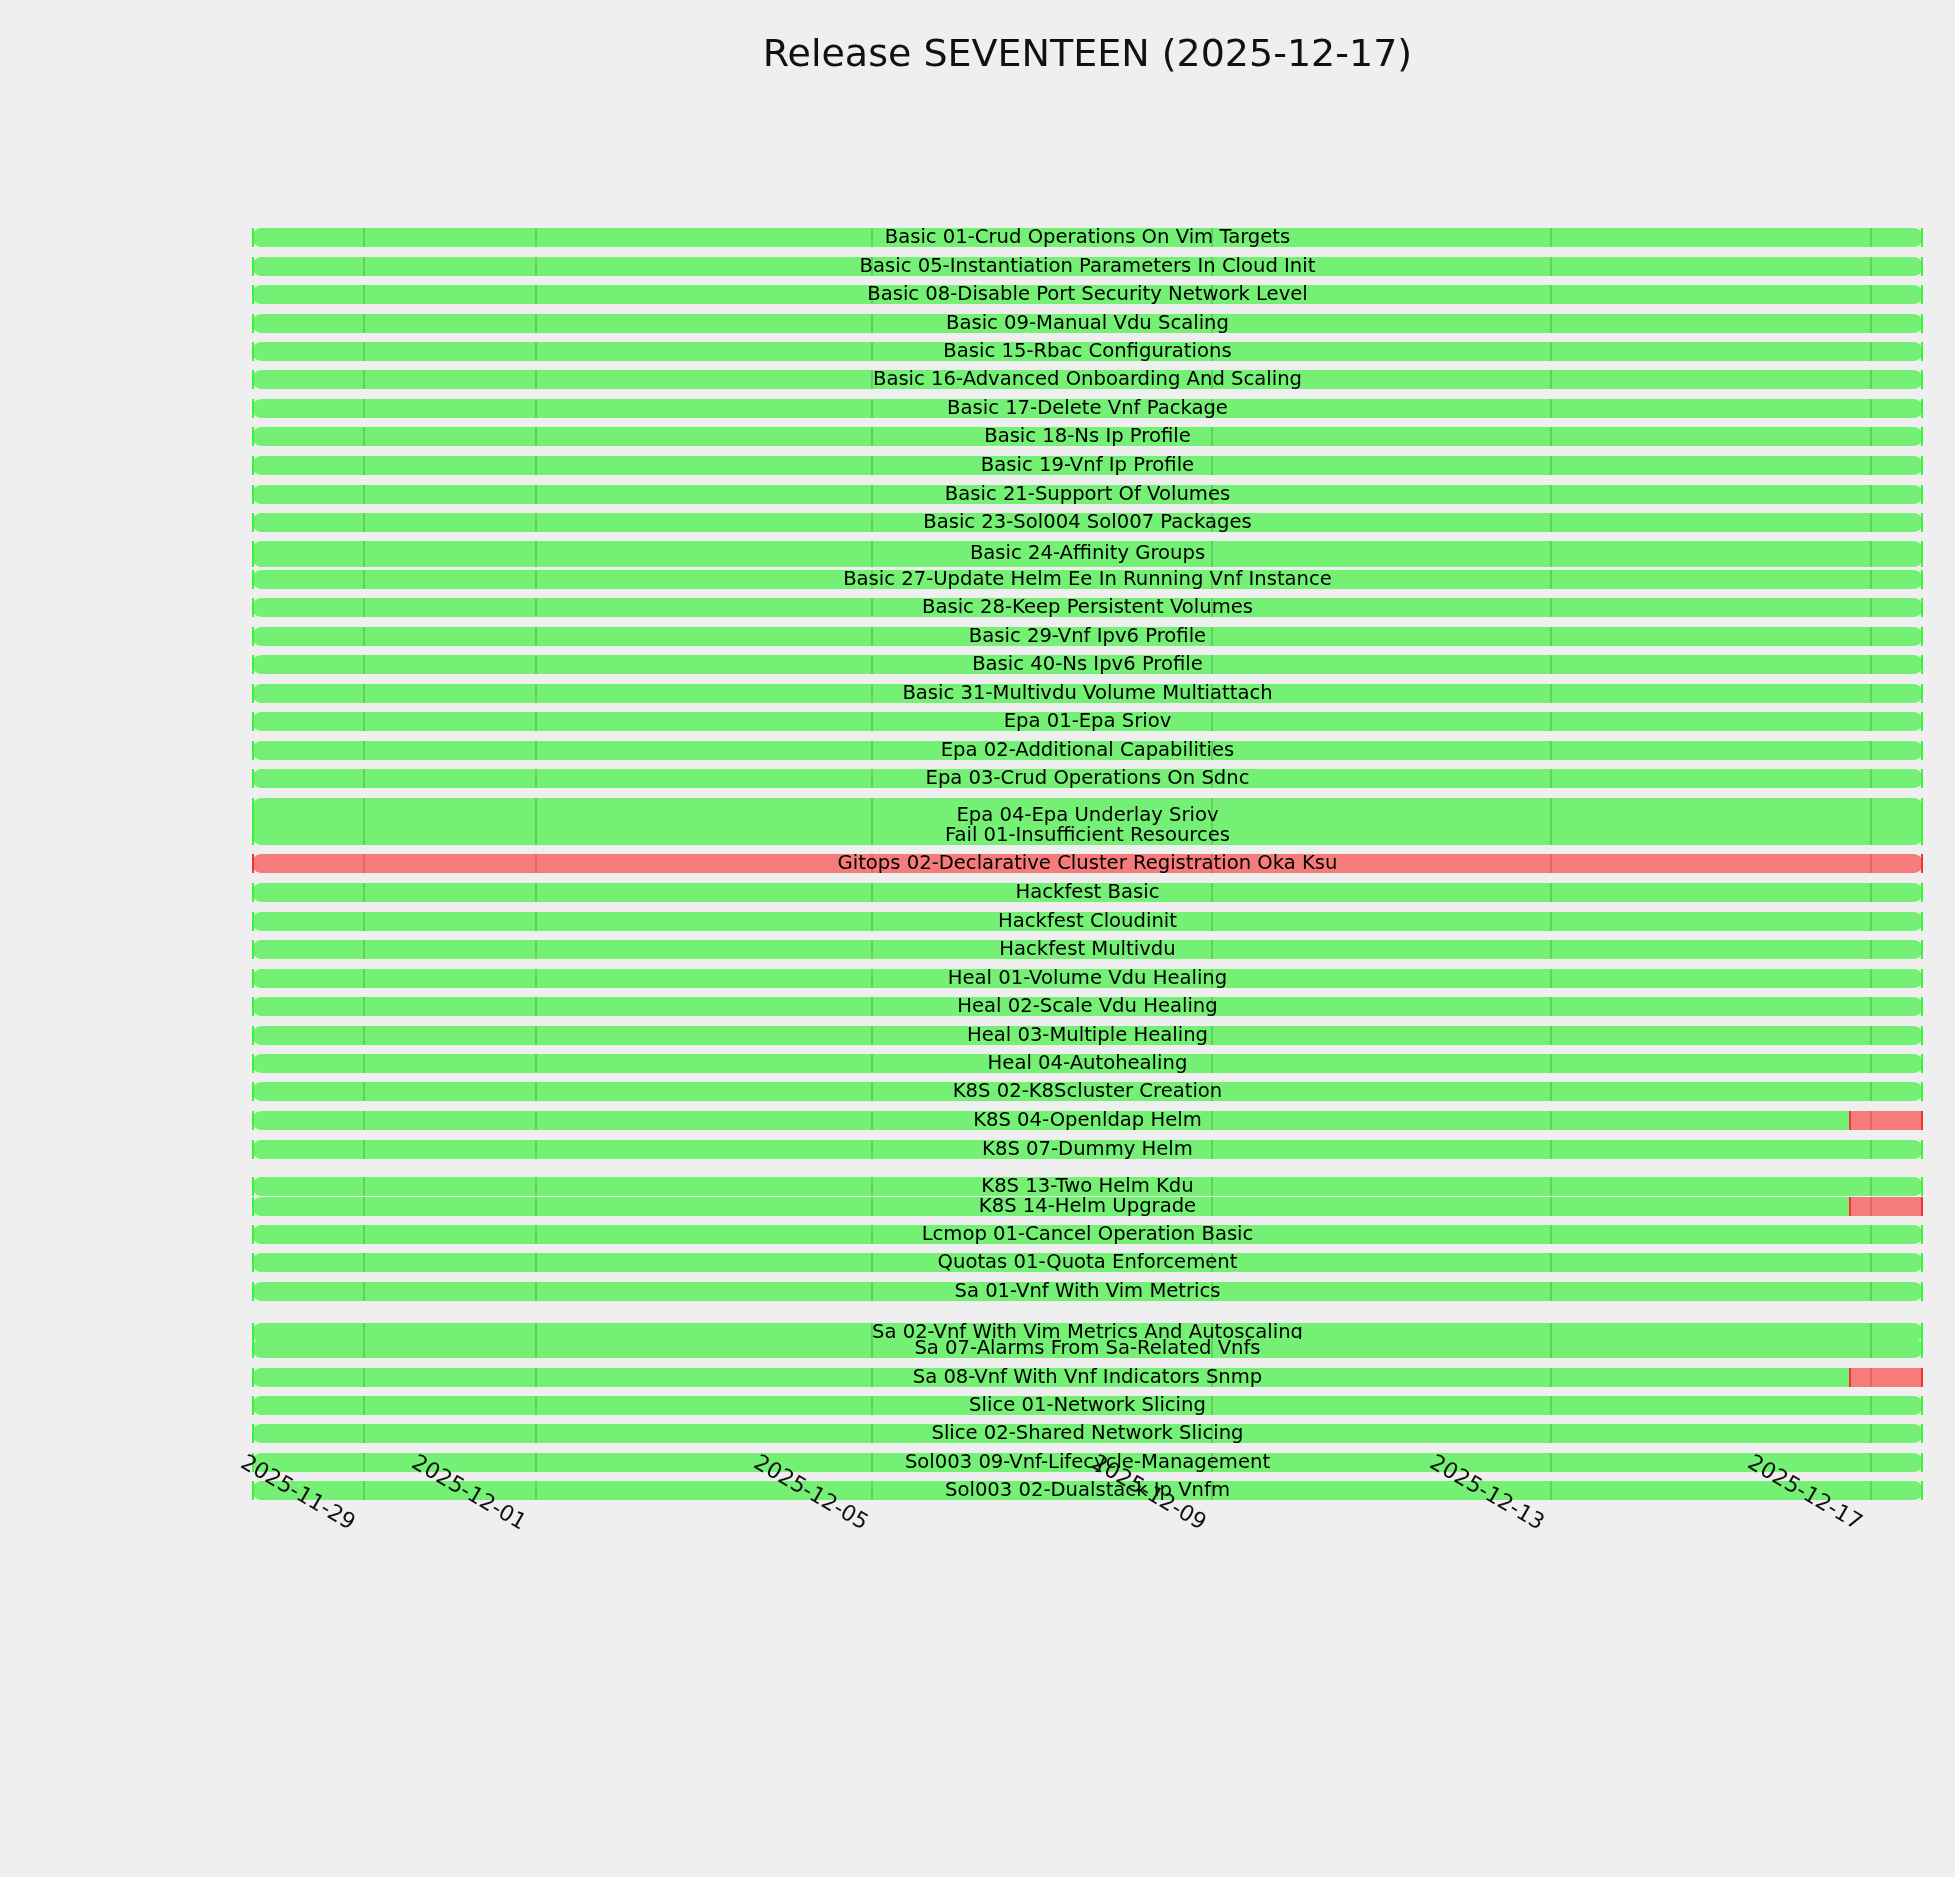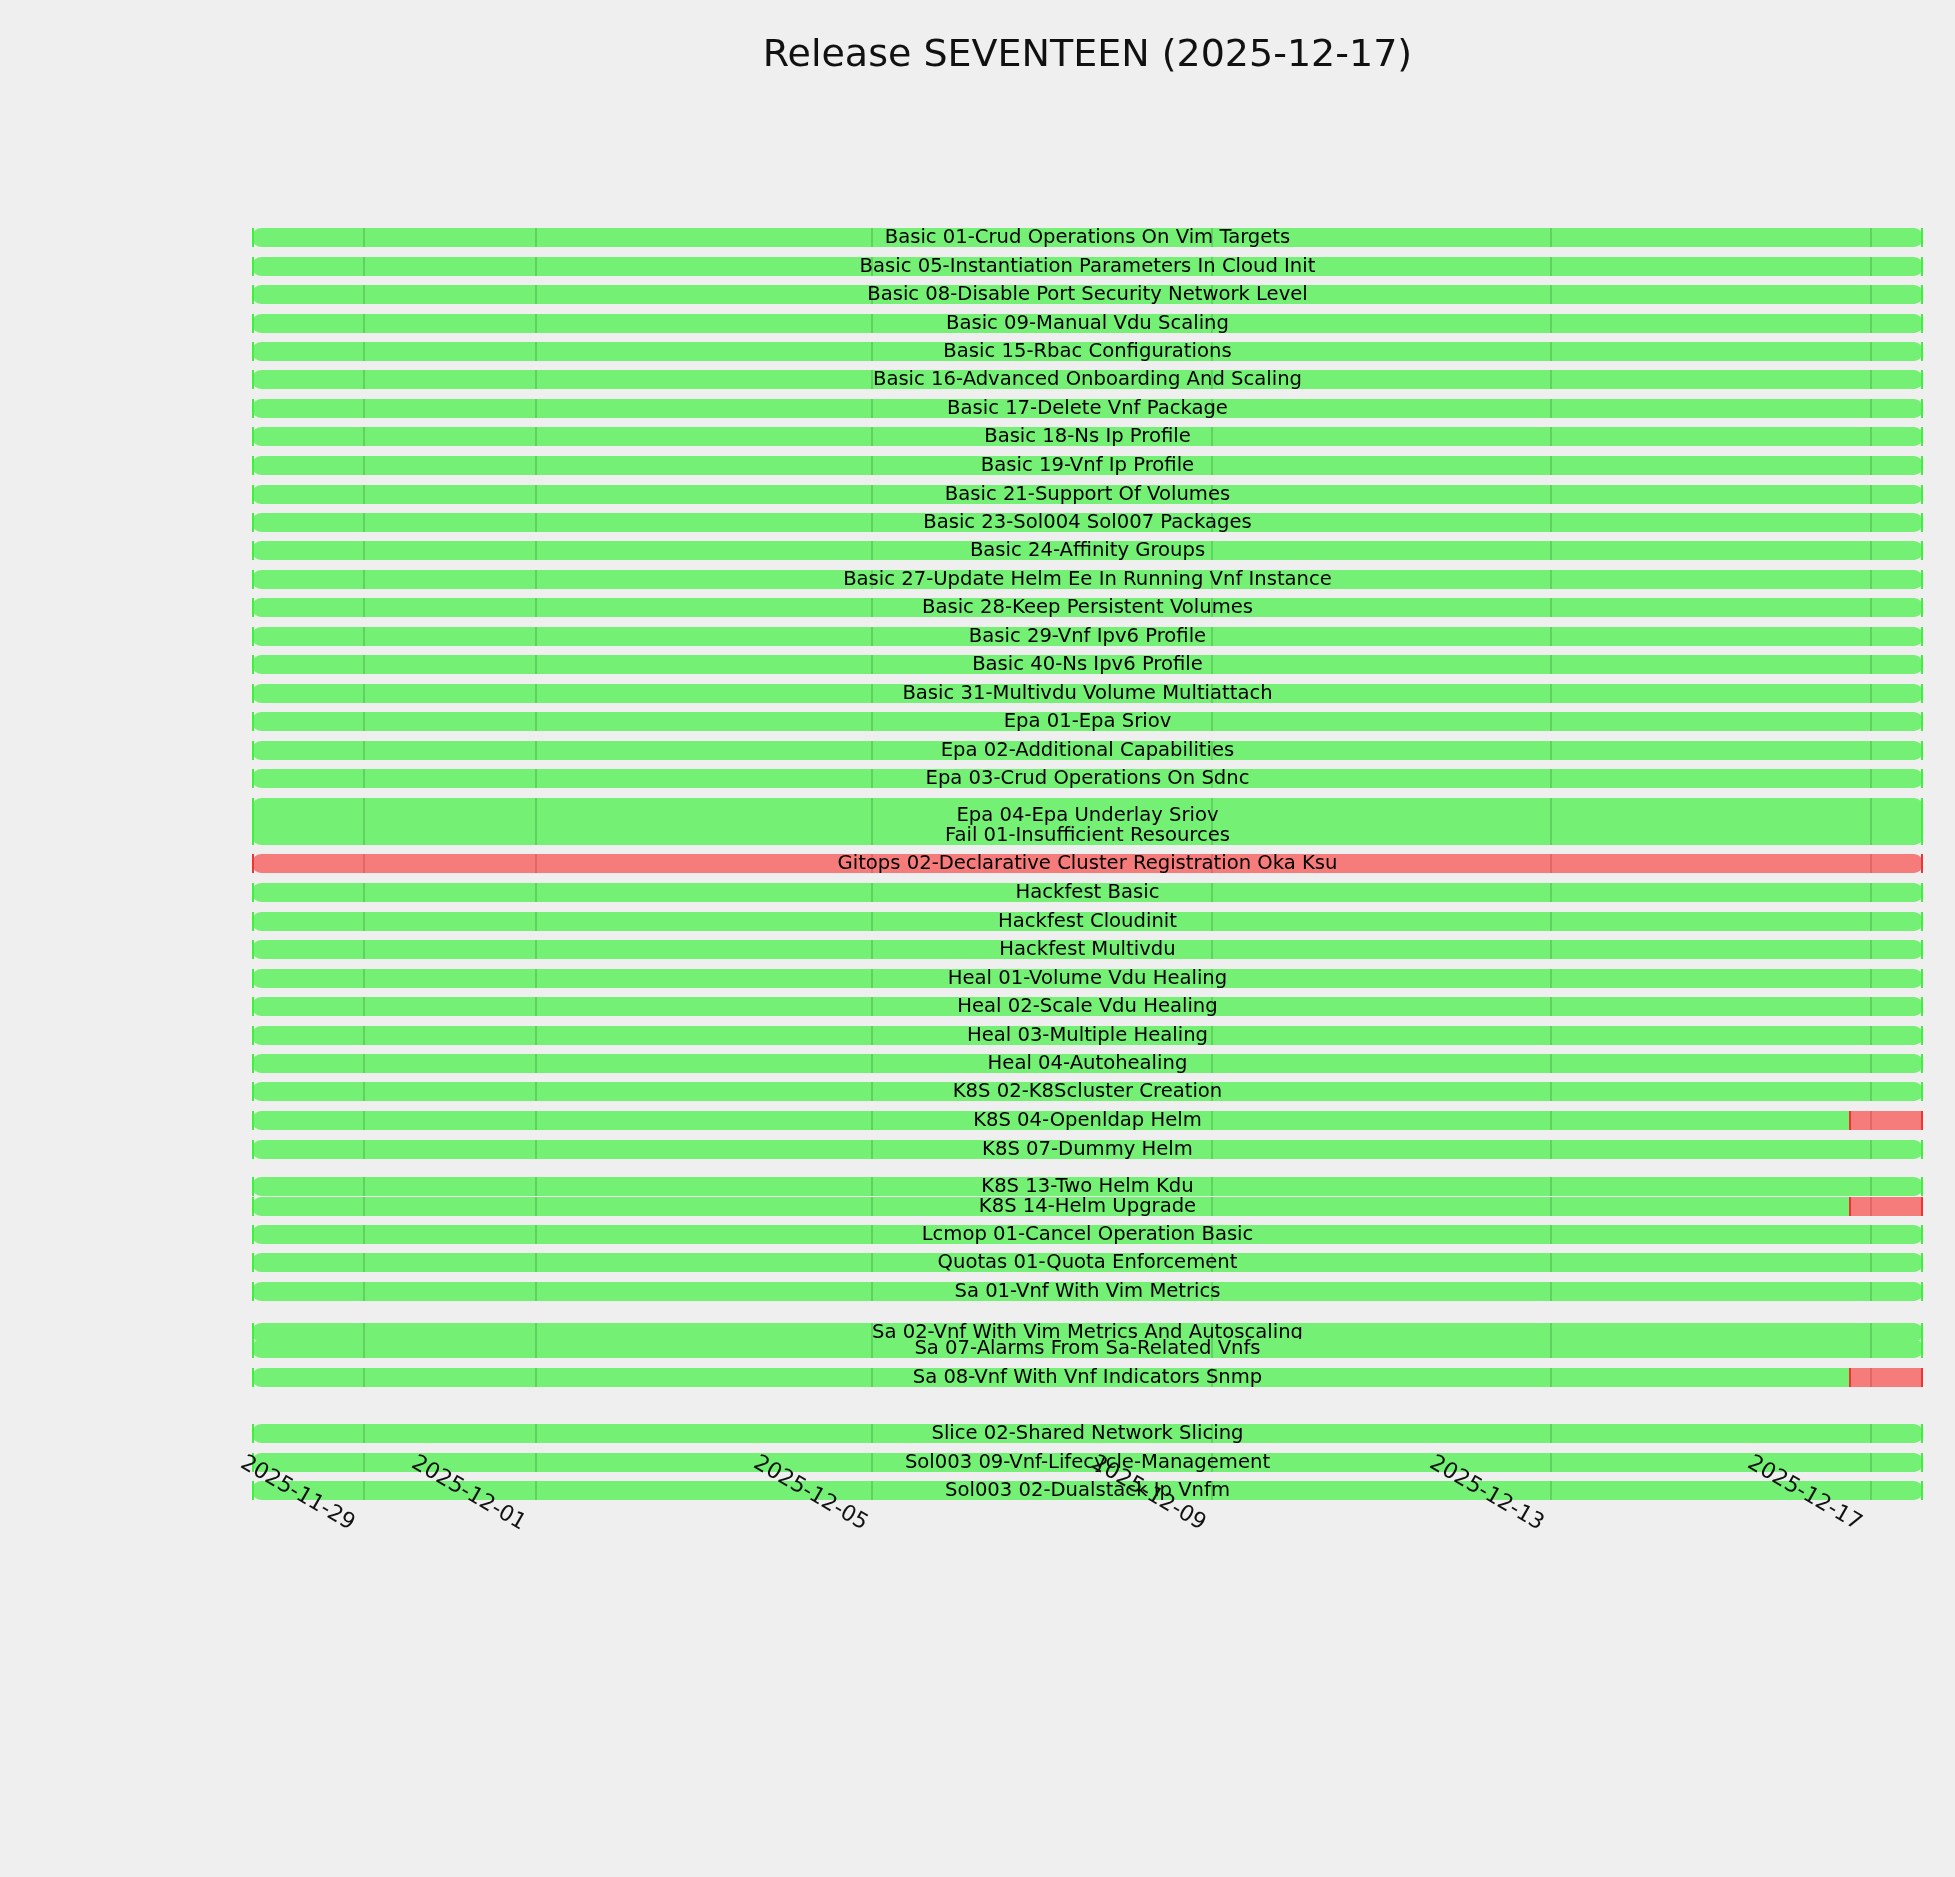--- a/index.html
+++ b/index.html
@@ -221,21 +221,21 @@
           <div class="seam" style="left: 283px; background: rgb(94, 212, 94);"></div>
           <div class="seam" style="left: 619px; background: rgb(94, 212, 94);"></div>
           <div class="seam" style="left: 959px; background: rgb(94, 212, 94);"></div>
           <div class="seam" style="left: 1298px; background: rgb(94, 212, 94);"></div>
           <div class="seam" style="left: 1618px; background: rgb(94, 212, 94);"></div>
           <div class="edge" style="left: 0px; background: rgb(60, 242, 60);"></div>
           <div class="edge" style="left: 1669px; background: rgb(60, 242, 60);"></div>
           <div class="gantt-bar-label">Basic 23-Sol004 Sol007 Packages</div>
         </div>
       </div>
-      <div class="gantt-row" style="top: 541px; height: 19px;">
+      <div class="gantt-row" style="top: 541px; height: 26px;">
         <div class="gantt-bar" style="background: rgb(116, 240, 116);">
           <div class="seam" style="left: 111px; background: rgb(94, 212, 94);"></div>
           <div class="seam" style="left: 283px; background: rgb(94, 212, 94);"></div>
           <div class="seam" style="left: 619px; background: rgb(94, 212, 94);"></div>
           <div class="seam" style="left: 959px; background: rgb(94, 212, 94);"></div>
           <div class="seam" style="left: 1298px; background: rgb(94, 212, 94);"></div>
           <div class="seam" style="left: 1618px; background: rgb(94, 212, 94);"></div>
           <div class="edge" style="left: 0px; background: rgb(60, 242, 60);"></div>
           <div class="edge" style="left: 1669px; background: rgb(60, 242, 60);"></div>
           <div class="gantt-bar-label">Basic 24-Affinity Groups</div>
@@ -617,20 +617,33 @@
           <div class="seam" style="left: 619px; background: rgb(94, 212, 94);"></div>
           <div class="seam" style="left: 959px; background: rgb(94, 212, 94);"></div>
           <div class="seam" style="left: 1298px; background: rgb(94, 212, 94);"></div>
           <div class="seam" style="left: 1618px; background: rgb(226, 104, 104);"></div>
           <div class="edge" style="left: 0px; background: rgb(60, 242, 60);"></div>
           <div class="edge" style="left: 1669px; background: rgb(242, 51, 51);"></div>
           <div class="edge" style="left: 1597px; background: rgb(242, 51, 51);"></div>
           <div class="gantt-bar-label">Sa 08-Vnf With Vnf Indicators Snmp</div>
         </div>
       </div>
+      <div class="gantt-row" style="top: 1396px; height: 19px;">
+        <div class="gantt-bar" style="background: rgb(116, 240, 116);">
+          <div class="seam" style="left: 111px; background: rgb(94, 212, 94);"></div>
+          <div class="seam" style="left: 283px; background: rgb(94, 212, 94);"></div>
+          <div class="seam" style="left: 619px; background: rgb(94, 212, 94);"></div>
+          <div class="seam" style="left: 959px; background: rgb(94, 212, 94);"></div>
+          <div class="seam" style="left: 1298px; background: rgb(94, 212, 94);"></div>
+          <div class="seam" style="left: 1618px; background: rgb(94, 212, 94);"></div>
+          <div class="edge" style="left: 0px; background: rgb(60, 242, 60);"></div>
+          <div class="edge" style="left: 1669px; background: rgb(60, 242, 60);"></div>
+          <div class="gantt-bar-label">Slice 01-Network Slicing</div>
+        </div>
+      </div>
       <div class="gantt-row" style="top: 1424px; height: 19px;">
         <div class="gantt-bar" style="background: rgb(116, 240, 116);">
           <div class="seam" style="left: 111px; background: rgb(94, 212, 94);"></div>
           <div class="seam" style="left: 283px; background: rgb(94, 212, 94);"></div>
           <div class="seam" style="left: 619px; background: rgb(94, 212, 94);"></div>
           <div class="seam" style="left: 959px; background: rgb(94, 212, 94);"></div>
           <div class="seam" style="left: 1298px; background: rgb(94, 212, 94);"></div>
           <div class="seam" style="left: 1618px; background: rgb(94, 212, 94);"></div>
           <div class="edge" style="left: 0px; background: rgb(60, 242, 60);"></div>
           <div class="edge" style="left: 1669px; background: rgb(60, 242, 60);"></div>

